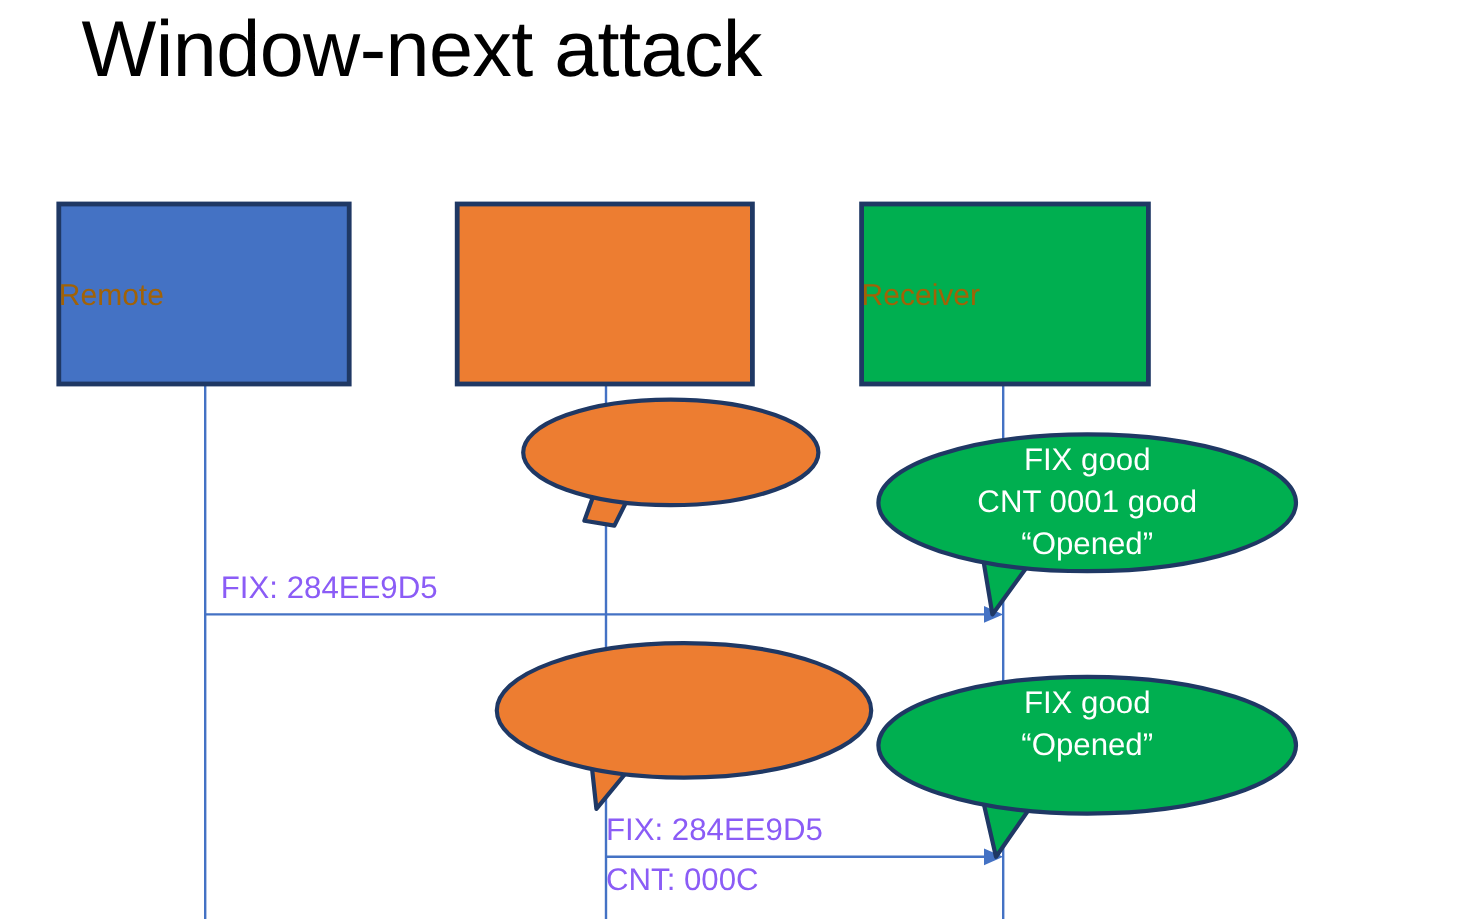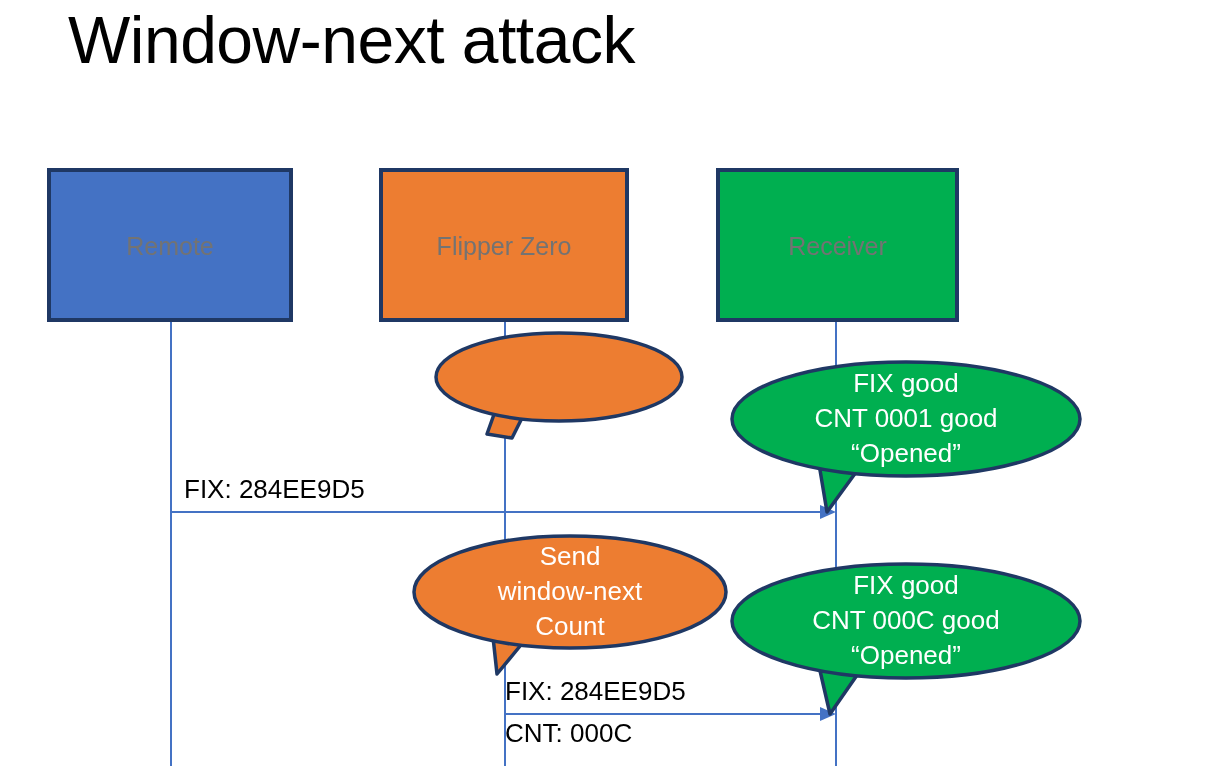--- a/index.html
+++ b/index.html
@@ -29,35 +29,35 @@
   }
   svg.layer {
     position: absolute;
     left: 0;
     top: 0;
     width: 1221px;
     height: 766px;
   }
   .node-label {
     position: absolute;
-    color: #737373;
+    color: #a16207;
     font-size: 25px;
-    text-align: center;
+    text-align: left;
     white-space: nowrap;
   }
   .bubble-label {
     position: absolute;
     color: #ffffff;
     font-size: 26px;
     text-align: center;
     line-height: 35px;
   }
   .msg-label {
     position: absolute;
-    color: #000000;
+    color: #8b5cf6;
     font-size: 26px;
     white-space: nowrap;
   }
 </style>
 </head>
 <body>
 
 <div id="slide">
 
   <div id="title">Window-next attack</div>
@@ -96,39 +96,32 @@
       <ellipse cx="570" cy="592" rx="156" ry="56" fill="#ED7D31" stroke="#1F3864" stroke-width="3.5"></ellipse>
     </g>
 
     <g>
       <path d="M 818 662 L 830 714 L 862 668 Z" fill="#00AF50" stroke="#1F3864" stroke-width="3.5" stroke-linejoin="round"></path>
       <ellipse cx="906" cy="621" rx="174" ry="57" fill="#00AF50" stroke="#1F3864" stroke-width="3.5"></ellipse>
     </g>
   </svg>
 
   <div class="node-label" style="left:49px; top:232px; width:242px;">Remote</div>
-  <div class="node-label" style="left:381px; top:232px; width:246px;">Flipper Zero</div>
   <div class="node-label" style="left:718px; top:232px; width:239px;">Receiver</div>
 
 
   <div class="bubble-label" style="left:732px; top:366px; width:348px;">
     <div>FIX good</div>
     <div>CNT 0001 good</div>
     <div>“Opened”</div>
   </div>
 
-  <div class="bubble-label" style="left:414px; top:539px; width:312px;">
-    <div>Send</div>
-    <div>window-next</div>
-    <div>Count</div>
-  </div>
 
   <div class="bubble-label" style="left:732px; top:568px; width:348px;">
     <div>FIX good</div>
-    <div>CNT 000C good</div>
     <div>“Opened”</div>
   </div>
 
   <div class="msg-label" style="left:184px; top:474px;">FIX: 284EE9D5</div>
 
   <div class="msg-label" style="left:505px; top:676px;">FIX: 284EE9D5</div>
   <div class="msg-label" style="left:505px; top:718px;">CNT: 000C</div>
 
 </div>
 

